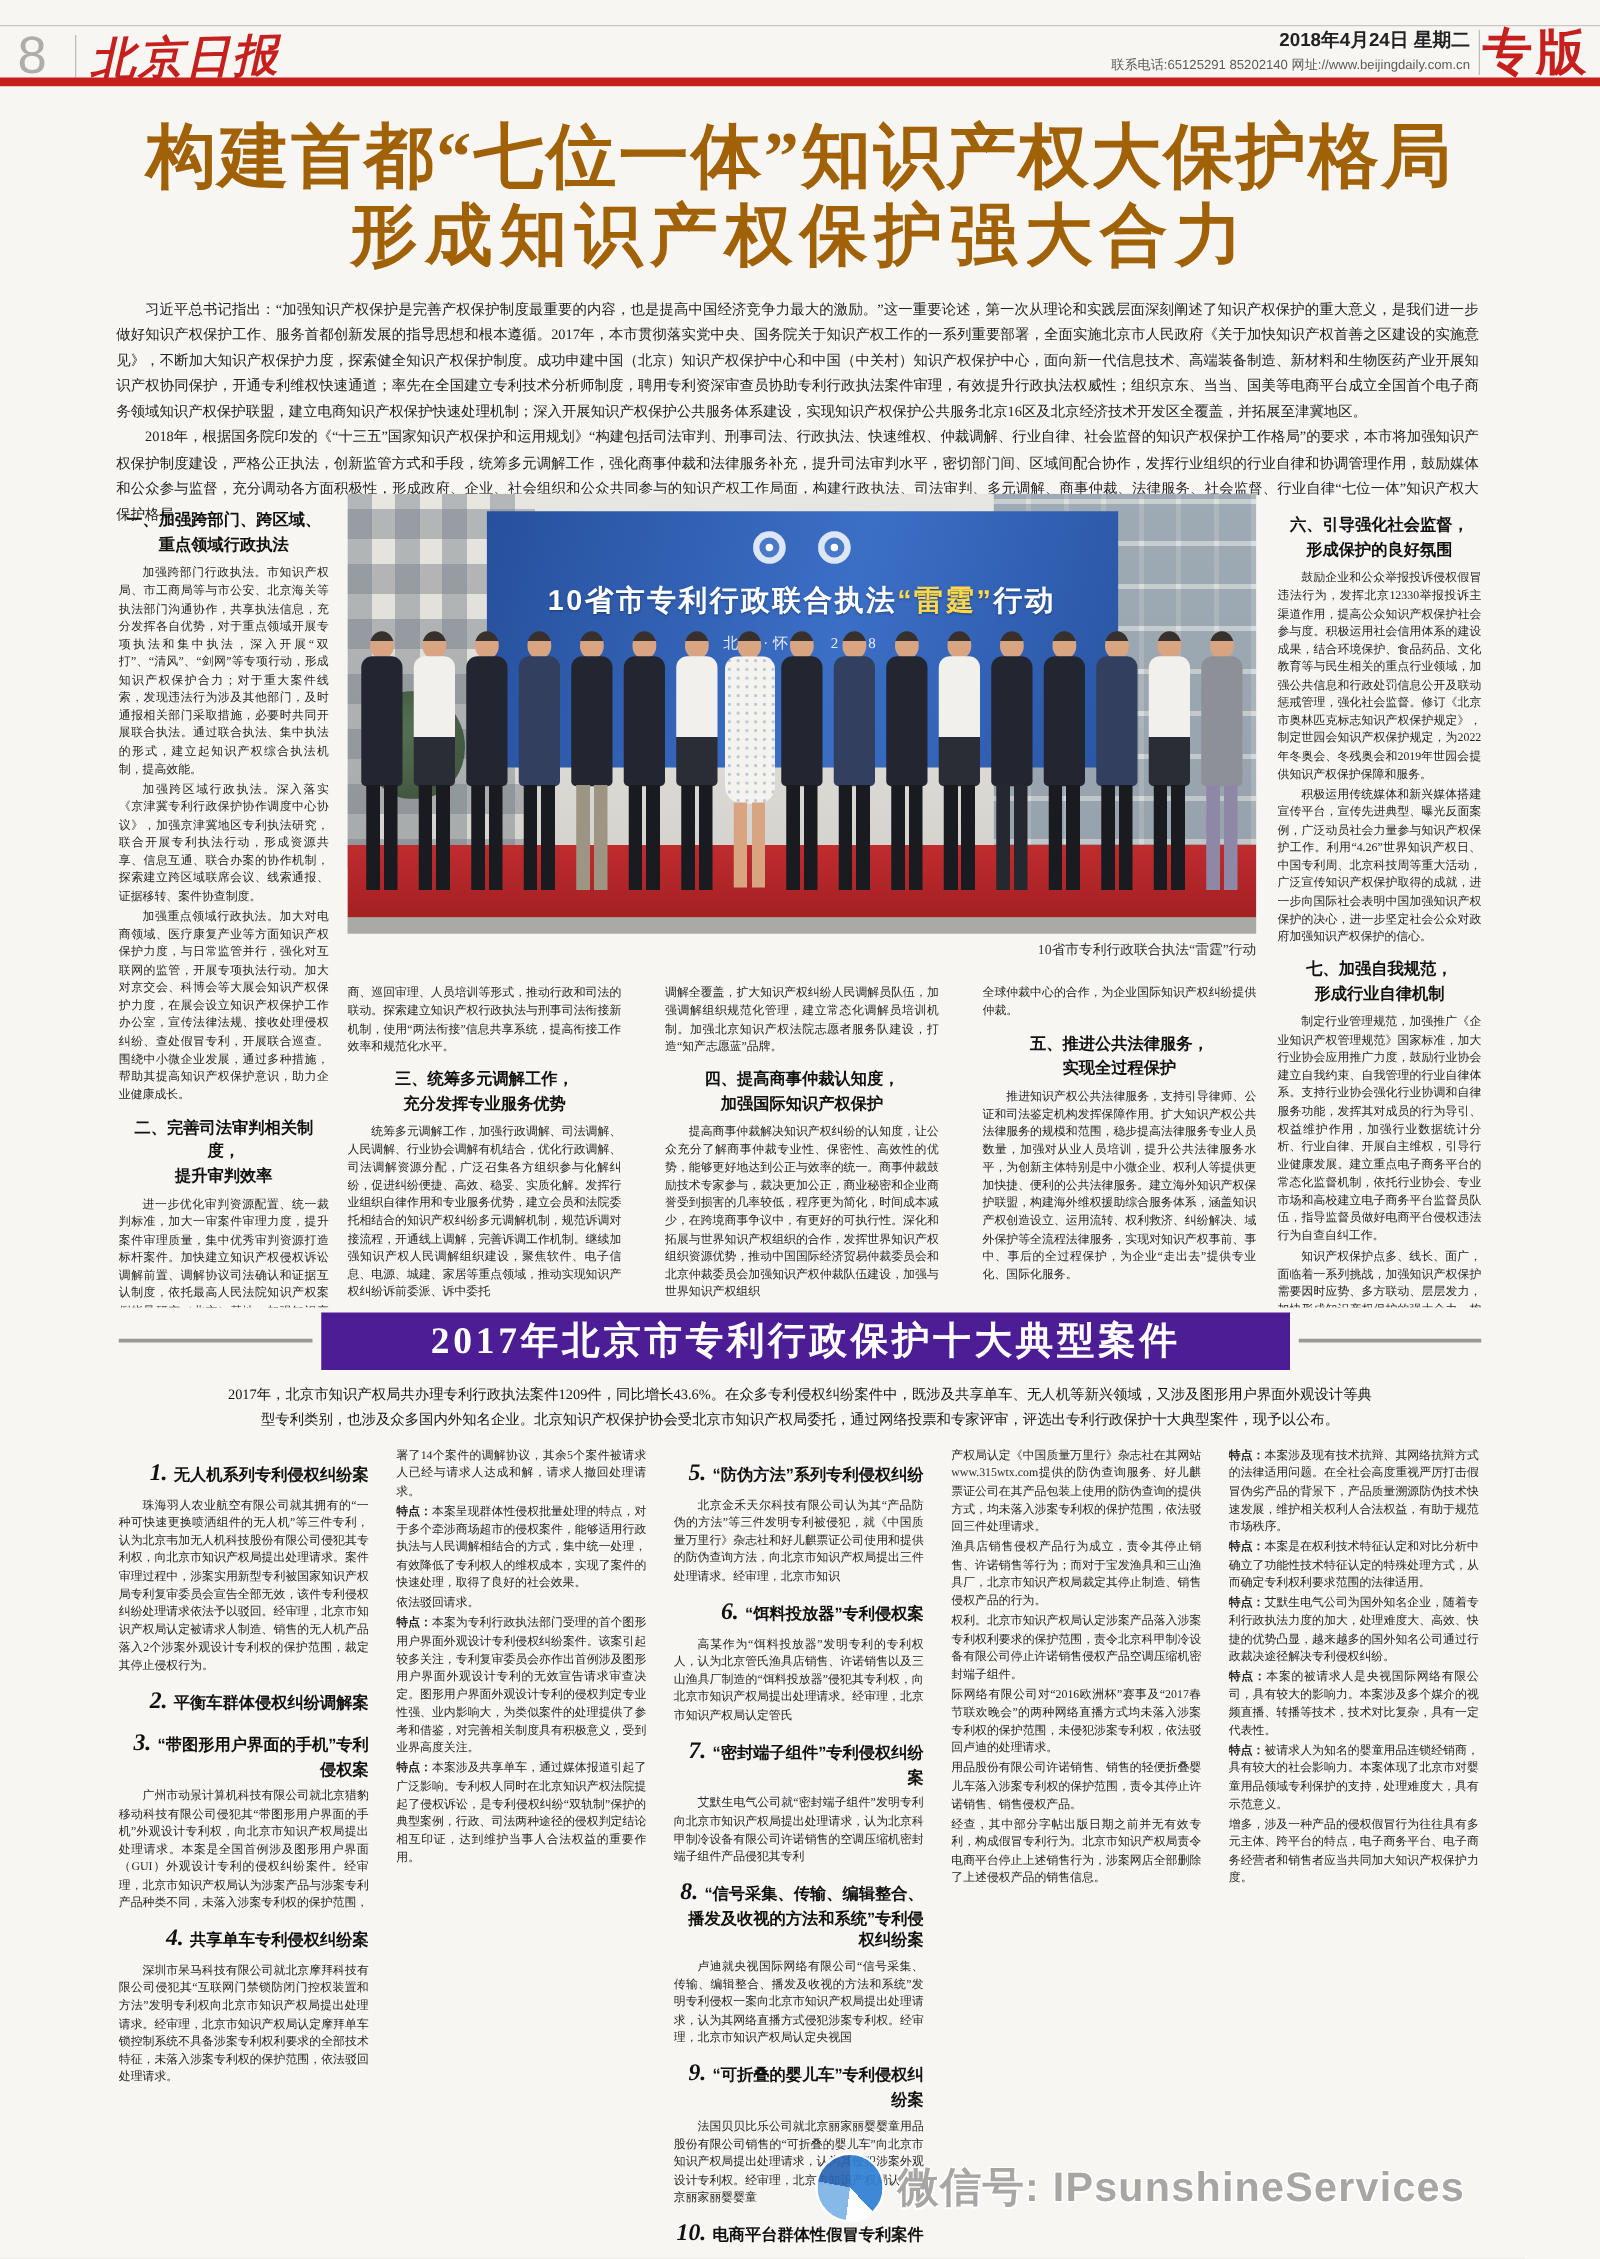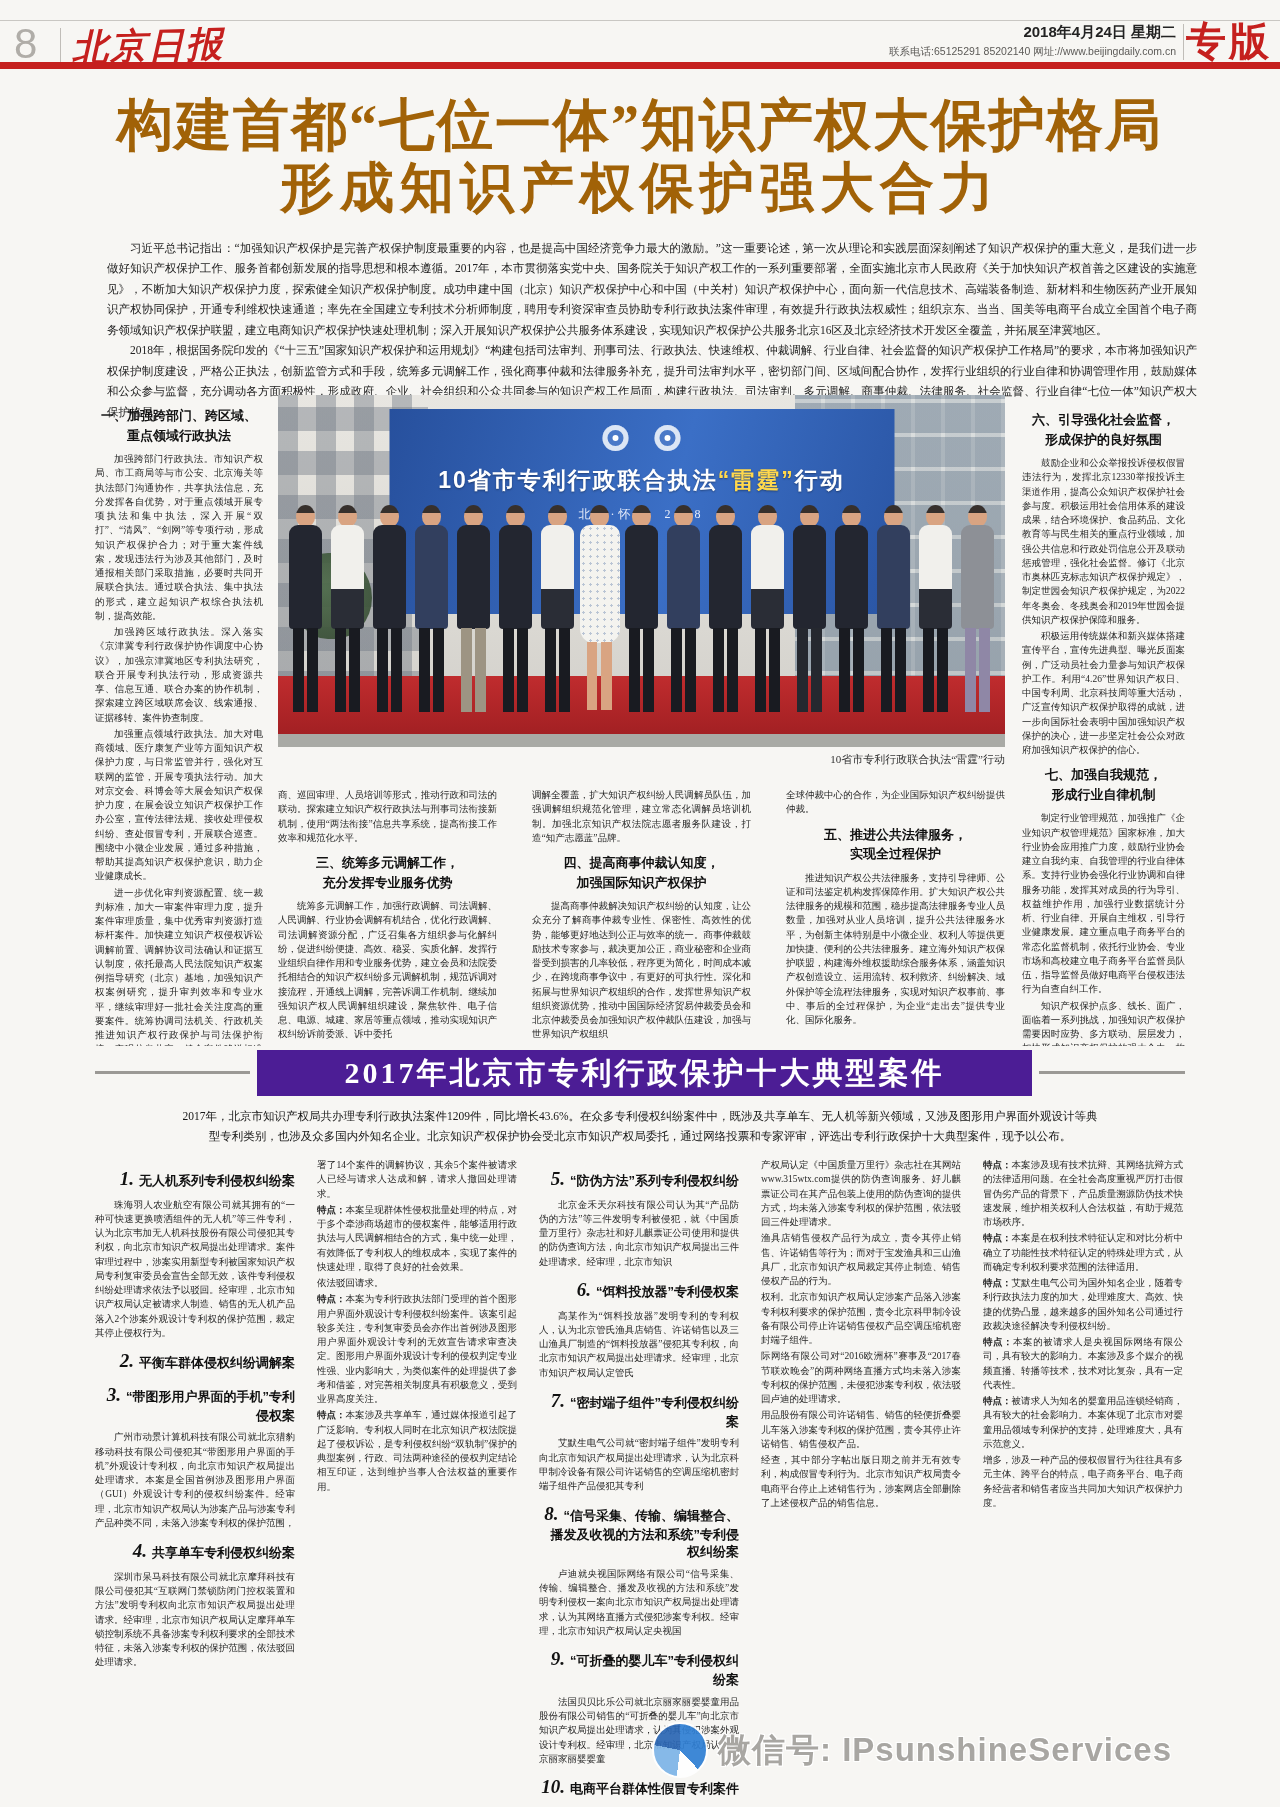--- a/index.html
+++ b/index.html
@@ -18,21 +18,21 @@
   .hdr-contact{font-size:10.5px;color:#5c5a57;margin-top:3px;font-family:"Liberation Sans",sans-serif;}
   .hdr-div2{position:absolute;right:96px;top:24px;width:1px;height:36px;background:#c0bdb8;}
   .edition{position:absolute;right:8px;top:14px;font-size:40px;color:#c5201e;font-weight:900;
            font-family:"Liberation Sans",sans-serif;letter-spacing:3px;}
   
   .headline{position:absolute;left:0;width:100%;text-align:center;font-weight:900;color:#a16207;
             font-family:"Liberation Serif",serif;}
   .hl1{top:88px;font-size:56px;letter-spacing:2px;}
   .hl2{top:152px;font-size:54px;letter-spacing:6px;}
   
-  .intro{position:absolute;top:238px;left:107px;width:1090px;font-size:11.5px;line-height:1.78;
+  .intro{position:absolute;top:238px;left:93px;width:1090px;font-size:11.5px;line-height:1.78;
          text-align:justify;color:#222;}
   .intro p{margin:0;text-indent:2em;}
   
   .col{position:absolute;text-align:justify;font-size:9.5px;line-height:1.5;color:#262626;overflow:hidden;}
   .col-1{left:95px;top:398px;width:168px;height:648px;}
   .col-a{left:278px;top:788px;width:219px;height:258px;}
   .col-b{left:532px;top:788px;width:219px;height:258px;}
   .col-c{left:786px;top:788px;width:219px;height:258px;}
   .col-5{left:1022px;top:402px;width:163px;height:644px;}
   .sec-title{font-family:"Liberation Sans",sans-serif;font-weight:bold;font-size:13px;text-align:center;
@@ -127,20 +127,21 @@
   <div class="intro">
     <p>习近平总书记指出：“加强知识产权保护是完善产权保护制度最重要的内容，也是提高中国经济竞争力最大的激励。”这一重要论述，第一次从理论和实践层面深刻阐述了知识产权保护的重大意义，是我们进一步做好知识产权保护工作、服务首都创新发展的指导思想和根本遵循。2017年，本市贯彻落实党中央、国务院关于知识产权工作的一系列重要部署，全面实施北京市人民政府《关于加快知识产权首善之区建设的实施意见》，不断加大知识产权保护力度，探索健全知识产权保护制度。成功申建中国（北京）知识产权保护中心和中国（中关村）知识产权保护中心，面向新一代信息技术、高端装备制造、新材料和生物医药产业开展知识产权协同保护，开通专利维权快速通道；率先在全国建立专利技术分析师制度，聘用专利资深审查员协助专利行政执法案件审理，有效提升行政执法权威性；组织京东、当当、国美等电商平台成立全国首个电子商务领域知识产权保护联盟，建立电商知识产权保护快速处理机制；深入开展知识产权保护公共服务体系建设，实现知识产权保护公共服务北京16区及北京经济技术开发区全覆盖，并拓展至津冀地区。</p>
     <p>2018年，根据国务院印发的《“十三五”国家知识产权保护和运用规划》“构建包括司法审判、刑事司法、行政执法、快速维权、仲裁调解、行业自律、社会监督的知识产权保护工作格局”的要求，本市将加强知识产权保护制度建设，严格公正执法，创新监管方式和手段，统筹多元调解工作，强化商事仲裁和法律服务补充，提升司法审判水平，密切部门间、区域间配合协作，发挥行业组织的行业自律和协调管理作用，鼓励媒体和公众参与监督，充分调动各方面积极性，形成政府、企业、社会组织和公众共同参与的知识产权工作局面，构建行政执法、司法审判、多元调解、商事仲裁、法律服务、社会监督、行业自律“七位一体”知识产权大保护格局。</p>
   </div>
 
   <div class="col col-1">
     <h2 class="sec-title"><span>一、加强跨部门、跨区域、</span><br><span>重点领域行政执法</span></h2>
     <p class="bpara">加强跨部门行政执法。市知识产权局、市工商局等与市公安、北京海关等执法部门沟通协作，共享执法信息，充分发挥各自优势，对于重点领域开展专项执法和集中执法，深入开展“双打”、“清风”、“剑网”等专项行动，形成知识产权保护合力；对于重大案件线索，发现违法行为涉及其他部门，及时通报相关部门采取措施，必要时共同开展联合执法。通过联合执法、集中执法的形式，建立起知识产权综合执法机制，提高效能。</p>
     <p class="bpara">加强跨区域行政执法。深入落实《京津冀专利行政保护协作调度中心协议》，加强京津冀地区专利执法研究，联合开展专利执法行动，形成资源共享、信息互通、联合办案的协作机制，探索建立跨区域联席会议、线索通报、证据移转、案件协查制度。</p>
     <p class="bpara">加强重点领域行政执法。加大对电商领域、医疗康复产业等方面知识产权保护力度，与日常监管并行，强化对互联网的监管，开展专项执法行动。加大对京交会、科博会等大展会知识产权保护力度，在展会设立知识产权保护工作办公室，宣传法律法规、接收处理侵权纠纷、查处假冒专利，开展联合巡查。围绕中小微企业发展，通过多种措施，帮助其提高知识产权保护意识，助力企业健康成长。</p>
+    <h2 class="sec-title"><span>二、完善司法审判相关制度，</span><br><span>提升审判效率</span></h2>
     <p class="bpara">进一步优化审判资源配置、统一裁判标准，加大一审案件审理力度，提升案件审理质量，集中优秀审判资源打造标杆案件。加快建立知识产权侵权诉讼调解前置、调解协议司法确认和证据互认制度，依托最高人民法院知识产权案例指导研究（北京）基地，加强知识产权案例研究，提升审判效率和专业水平，继续审理好一批社会关注度高的重要案件。统筹协调司法机关、行政机关推进知识产权行政保护与司法保护衔接，实现信息共享，健全案件移送标准和程序，通过诉调对接、协</p>
   </div>
 
   <div class="photo">
     <div class="ph-grid-l"></div>
     <div class="ph-grid-r"></div>
     <div class="ph-trees"></div>
     <div class="ph-backdrop">
       <div class="ph-emblems">
         <div class="ph-emblem"></div>

